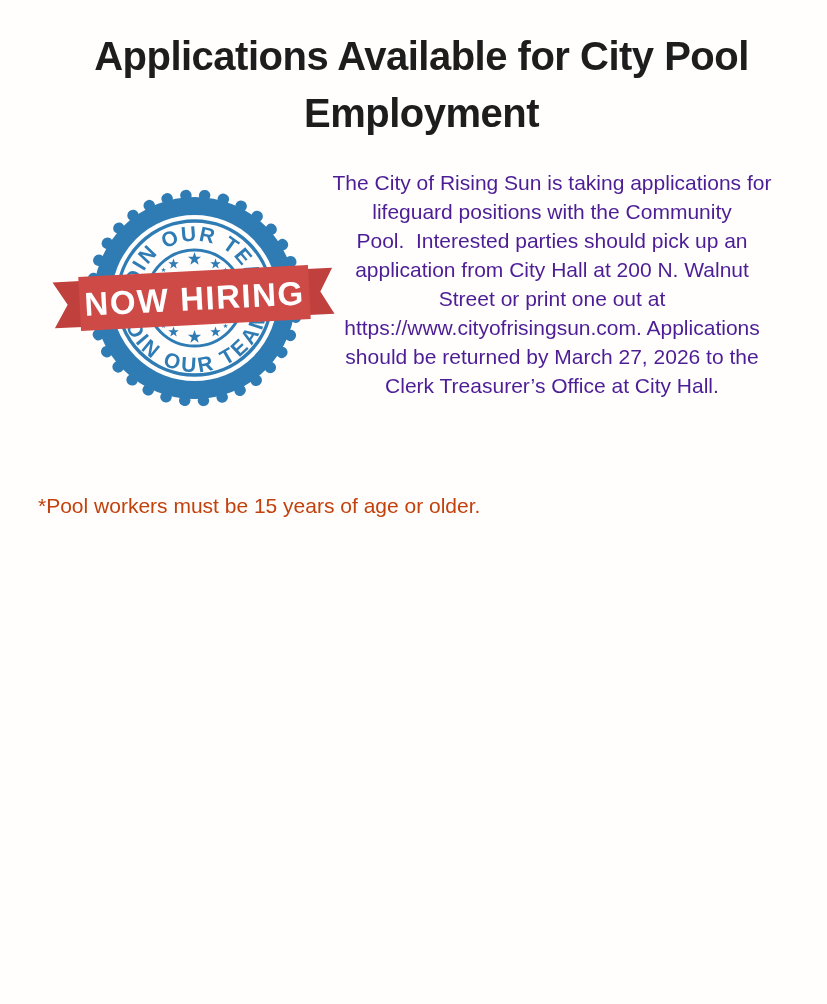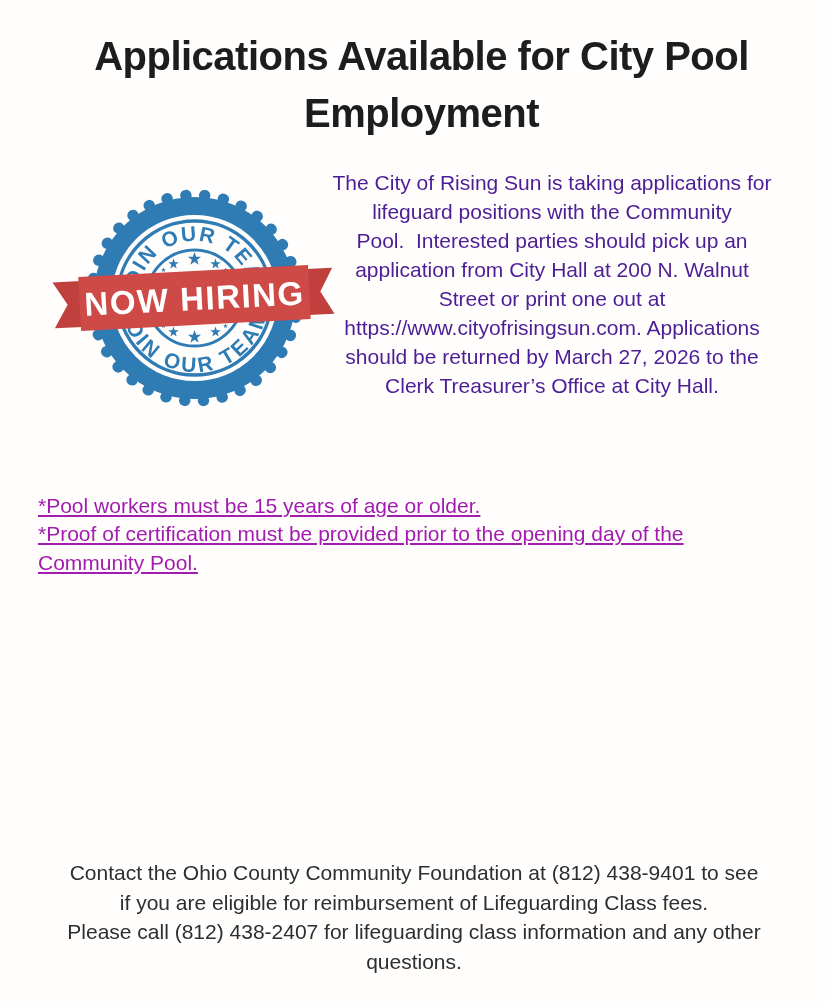--- a/index.html
+++ b/index.html
@@ -40,22 +40,21 @@
     line-height: 29px;
     white-space: pre-line;
     color: #4c1d95;
   }
   .requirements {
     position: absolute;
     left: 38px; top: 492px;
     width: 750px;
     font-size: 21px;
     line-height: 28.4px;
-    color: #a21caf;
-    text-decoration: underline;
+    color: #c2410c;
   }
   .req-item { white-space: pre-line; }
   .footer {
     position: absolute;
     left: 18px; top: 858px;
     width: 792px;
     text-align: center;
     font-size: 21px;
     line-height: 29.5px;
     white-space: pre-line;
@@ -124,22 +123,16 @@
 lifeguard positions with the Community
 Pool.&nbsp; Interested parties should pick up an
 application from City Hall at 200 N. Walnut
 Street or print one out at
 https://www.cityofrisingsun.com. Applications
 should be returned by March 27, 2026 to the
 Clerk Treasurer’s Office at City Hall.</div>
 
   <div class="requirements">
       <div class="req-item">*Pool workers must be 15 years of age or older.</div>
-      <div class="req-item">*Proof of certification must be provided prior to the opening day of the
-Community Pool.</div>
     </div>
 
-  <div class="footer">Contact the Ohio County Community Foundation at (812) 438-9401 to see
-if you are eligible for reimbursement of Lifeguarding Class fees.
-Please call (812) 438-2407 for lifeguarding class information and any other
-questions.</div>
 
 </div>
 
 </body></html>

